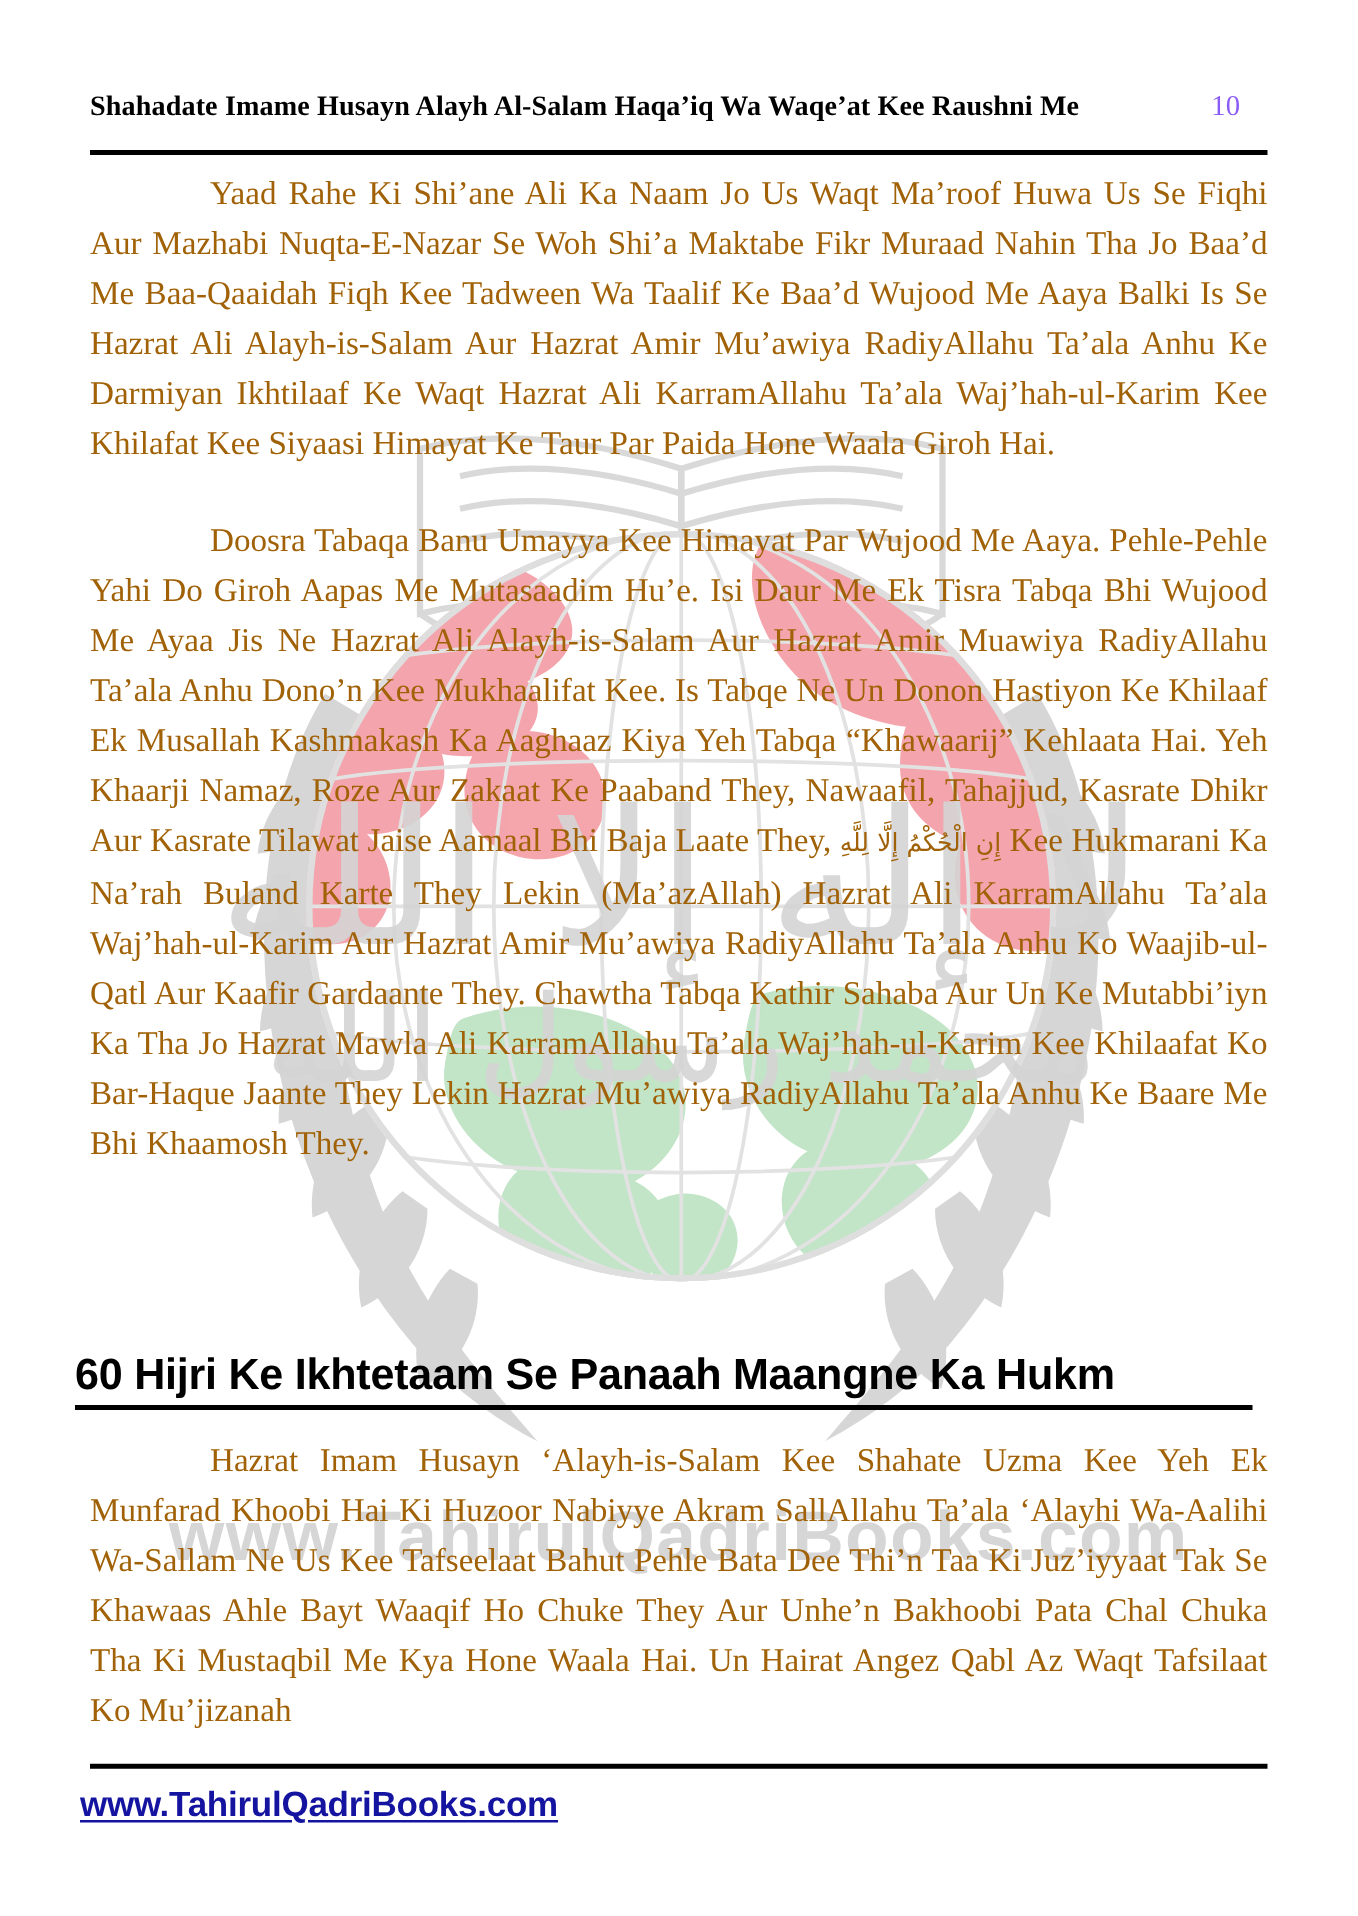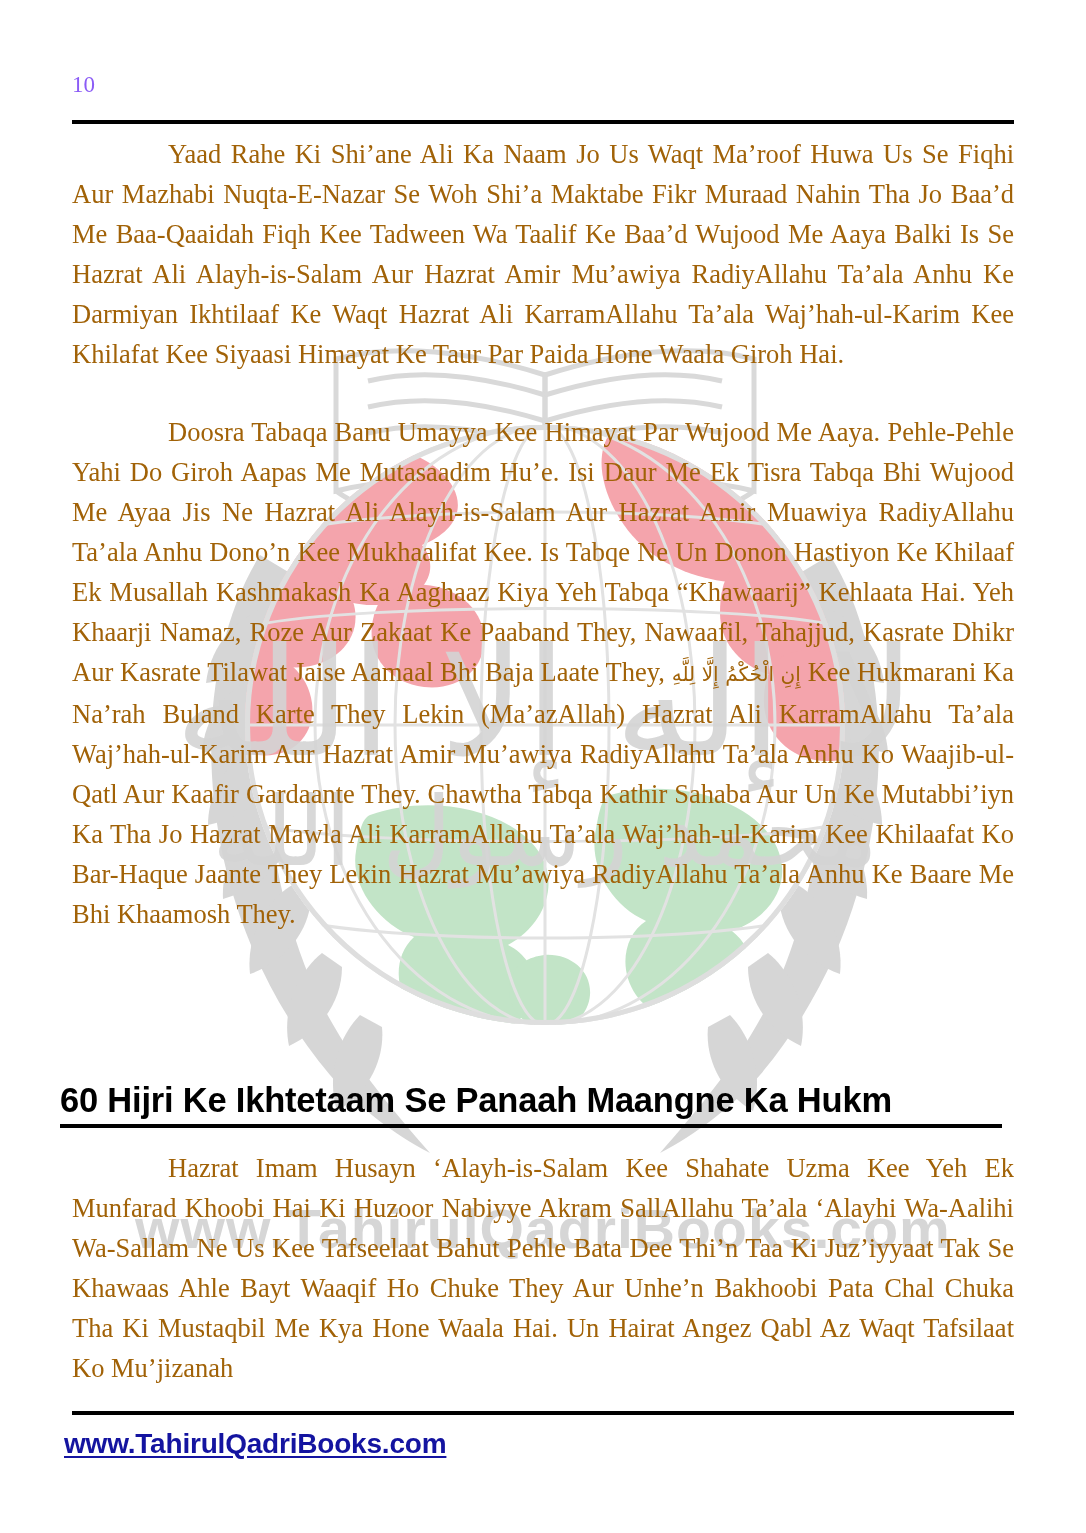--- a/index.html
+++ b/index.html
@@ -278,20 +278,21 @@
         </g>
       </svg>
     </div>
 
     <div class="wm-url">www.TahirulQadriBooks.com</div>
   </div>
 
   <div class="content">
 
     <div class="runhead">
+      <div class="runhead-title">Shahadate Imame Husayn Alayh Al-Salam Haqa’iq Wa Waqe’at Kee Raushni Me</div>
       <div class="runhead-page">10</div>
     </div>
     <div class="rule-top"></div>
 
     <div class="body-block">
 
       <p class="para">Yaad Rahe Ki Shi’ane Ali Ka Naam Jo Us Waqt Ma’roof Huwa Us Se Fiqhi Aur Mazhabi Nuqta-E-Nazar Se Woh Shi’a Maktabe Fikr Muraad Nahin Tha Jo Baa’d Me Baa-Qaaidah Fiqh Kee Tadween Wa Taalif Ke Baa’d Wujood Me Aaya Balki Is Se Hazrat Ali Alayh-is-Salam Aur Hazrat Amir Mu’awiya RadiyAllahu Ta’ala Anhu Ke Darmiyan Ikhtilaaf Ke Waqt Hazrat Ali KarramAllahu Ta’ala Waj’hah-ul-Karim Kee Khilafat Kee Siyaasi Himayat Ke Taur Par Paida Hone Waala Giroh Hai.</p>
 
       <p class="para" style="margin-top:38px;">
         <span>Doosra Tabaqa Banu Umayya Kee Himayat Par Wujood Me Aaya. Pehle-Pehle Yahi Do Giroh Aapas Me Mutasaadim Hu’e. Isi Daur Me Ek Tisra Tabqa Bhi Wujood Me Ayaa Jis Ne Hazrat Ali Alayh-is-Salam Aur Hazrat Amir Muawiya RadiyAllahu Ta’ala Anhu Dono’n Kee Mukhaalifat Kee. Is Tabqe Ne Un Donon Hastiyon Ke Khilaaf Ek Musallah Kashmakash Ka Aaghaaz Kiya Yeh Tabqa “Khawaarij” Kehlaata Hai. Yeh Khaarji Namaz, Roze Aur Zakaat Ke Paaband They, Nawaafil, Tahajjud, Kasrate Dhikr Aur Kasrate Tilawat Jaise Aamaal Bhi Baja Laate They, </span><span class="arabic">إِنِ الْحُكْمُ إِلَّا لِلَّهِ</span><span> Kee Hukmarani Ka Na’rah Buland Karte They Lekin (Ma’azAllah) Hazrat Ali KarramAllahu Ta’ala Waj’hah-ul-Karim Aur Hazrat Amir Mu’awiya RadiyAllahu Ta’ala Anhu Ko Waajib-ul-Qatl Aur Kaafir Gardaante They. Chawtha Tabqa Kathir Sahaba Aur Un Ke Mutabbi’iyn Ka Tha Jo Hazrat Mawla Ali KarramAllahu Ta’ala Waj’hah-ul-Karim Kee Khilaafat Ko Bar-Haque Jaante They Lekin Hazrat Mu’awiya RadiyAllahu Ta’ala Anhu Ke Baare Me Bhi Khaamosh They.</span>

